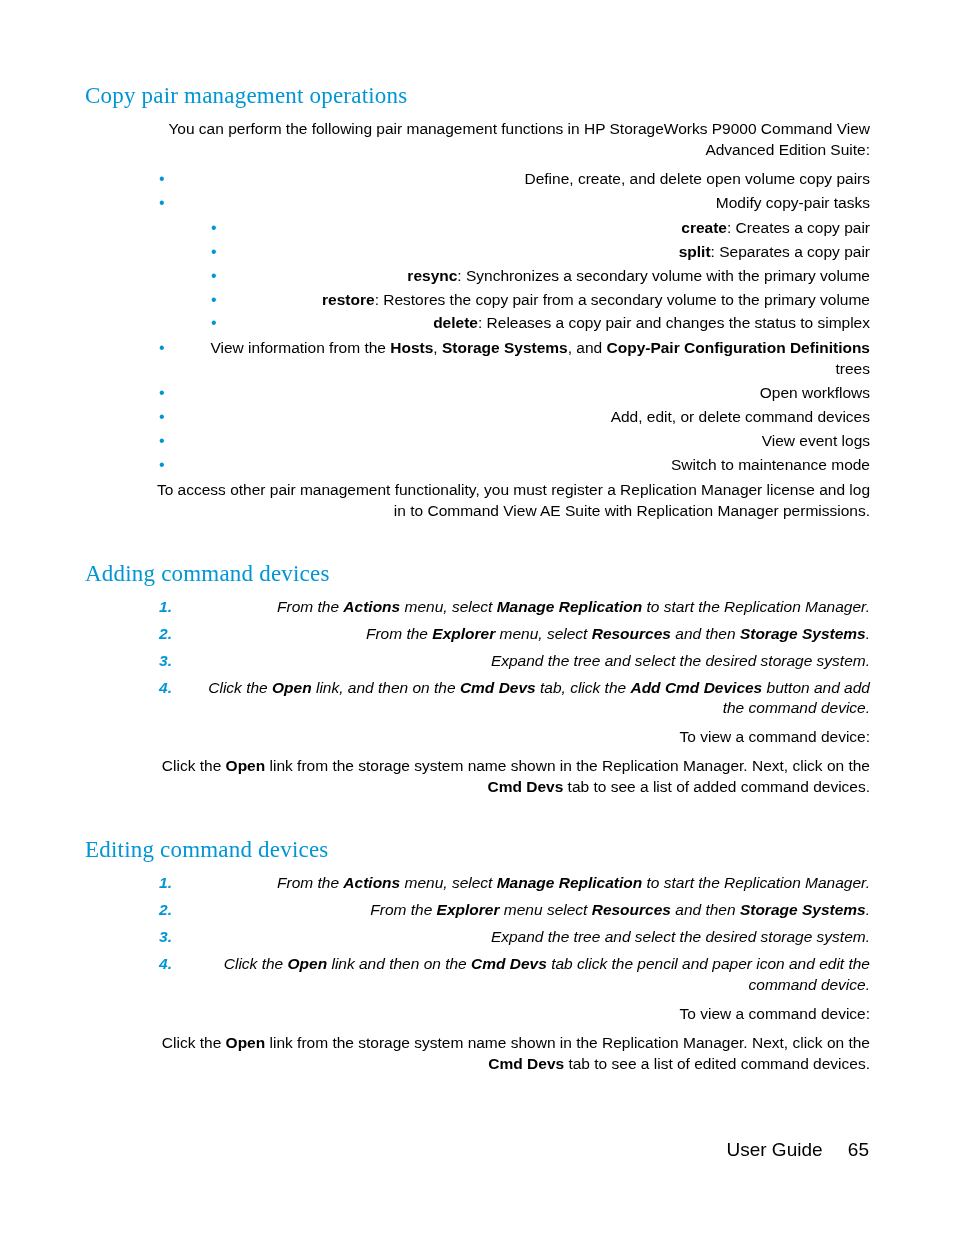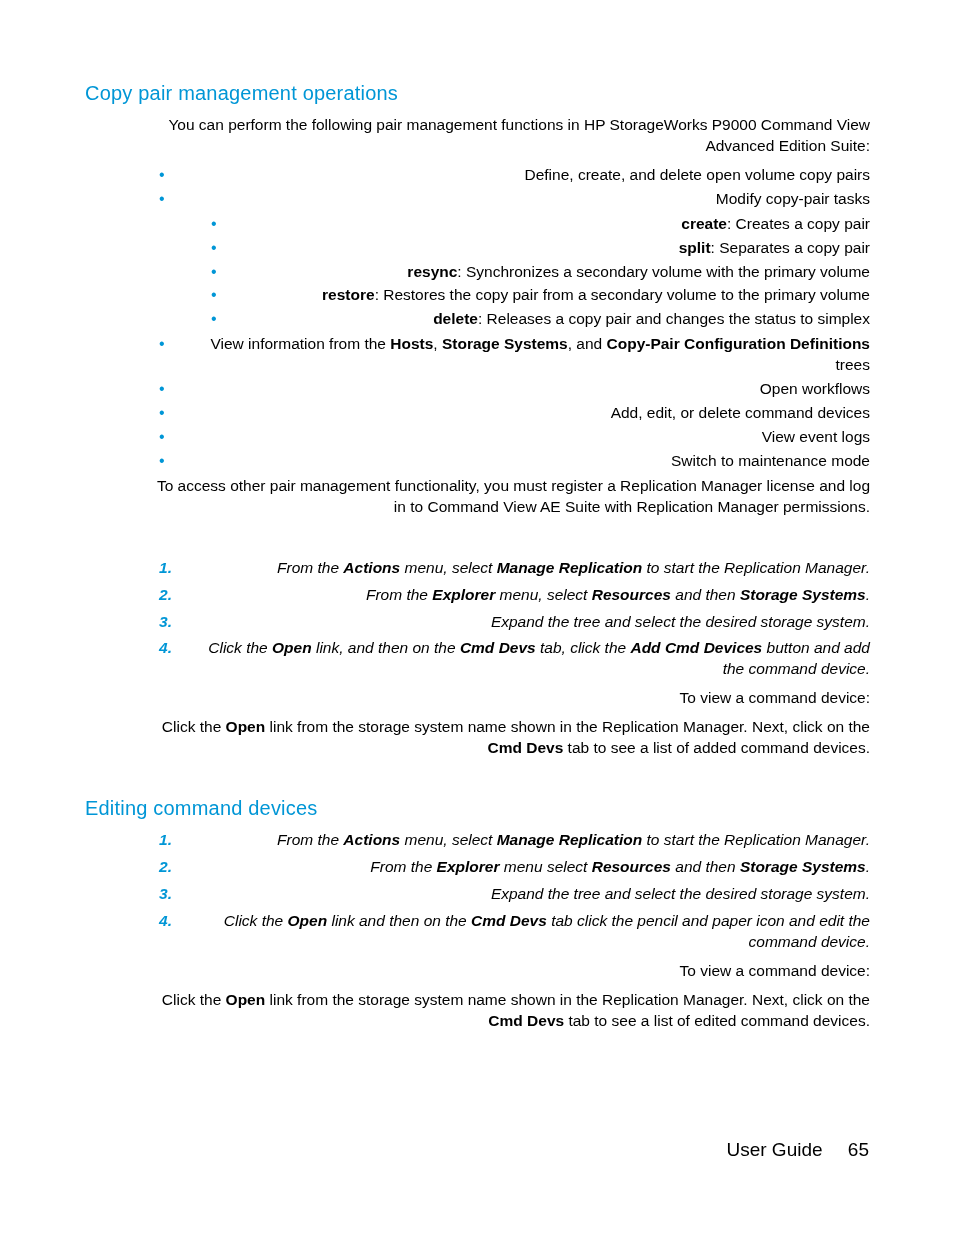--- a/index.html
+++ b/index.html
@@ -16,23 +16,24 @@
   }
   .page {
     position: absolute;
     left: 85px;
     top: 80px;
     width: 785px;
   }
   h2.section {
     font-weight: 400;
     color: #0096d6;
-    font-size: 20px;
+    font-size: 23px;
     margin: 0 0 8px 0;
     letter-spacing: 0.2px;
+    font-family: Liberation Serif, serif;
   }
   .body-indent {
     margin-left: 68px;
     text-align: right;
   }
   p { margin: 4px 0 8px 0; }
   ul.bullets {
     list-style: none;
     padding: 0;
     margin: 4px 0 4px 0;
@@ -110,20 +111,21 @@
       <li>Open workflows</li>
       <li>Add, edit, or delete command devices</li>
       <li>View event logs</li>
       <li>Switch to maintenance mode</li>
     </ul>
     <p>To access other pair management functionality, you must register a Replication Manager license and log in to Command View AE Suite with Replication Manager permissions.</p>
   </div>
 
   <div class="section-gap"></div>
 
+  <h2 class="section">Adding command devices</h2>
   <div class="body-indent">
     <ol class="steps">
       <li><span>From the </span><b>Actions</b><span> menu, select </span><b>Manage Replication</b><span> to start the Replication Manager.</span></li>
       <li><span>From the </span><b>Explorer</b><span> menu, select </span><b>Resources</b><span> and then </span><b>Storage Systems</b><span>.</span></li>
       <li>Expand the tree and select the desired storage system.</li>
       <li><span>Click the </span><b>Open</b><span> link, and then on the </span><b>Cmd Devs</b><span> tab, click the </span><b>Add Cmd Devices</b><span> button and add the command device.</span></li>
     </ol>
     <p>To view a command device:</p>
     <p><span>Click the </span><b>Open</b><span> link from the storage system name shown in the Replication Manager. Next, click on the </span><b>Cmd Devs</b><span> tab to see a list of added command devices.</span></p>
   </div>

